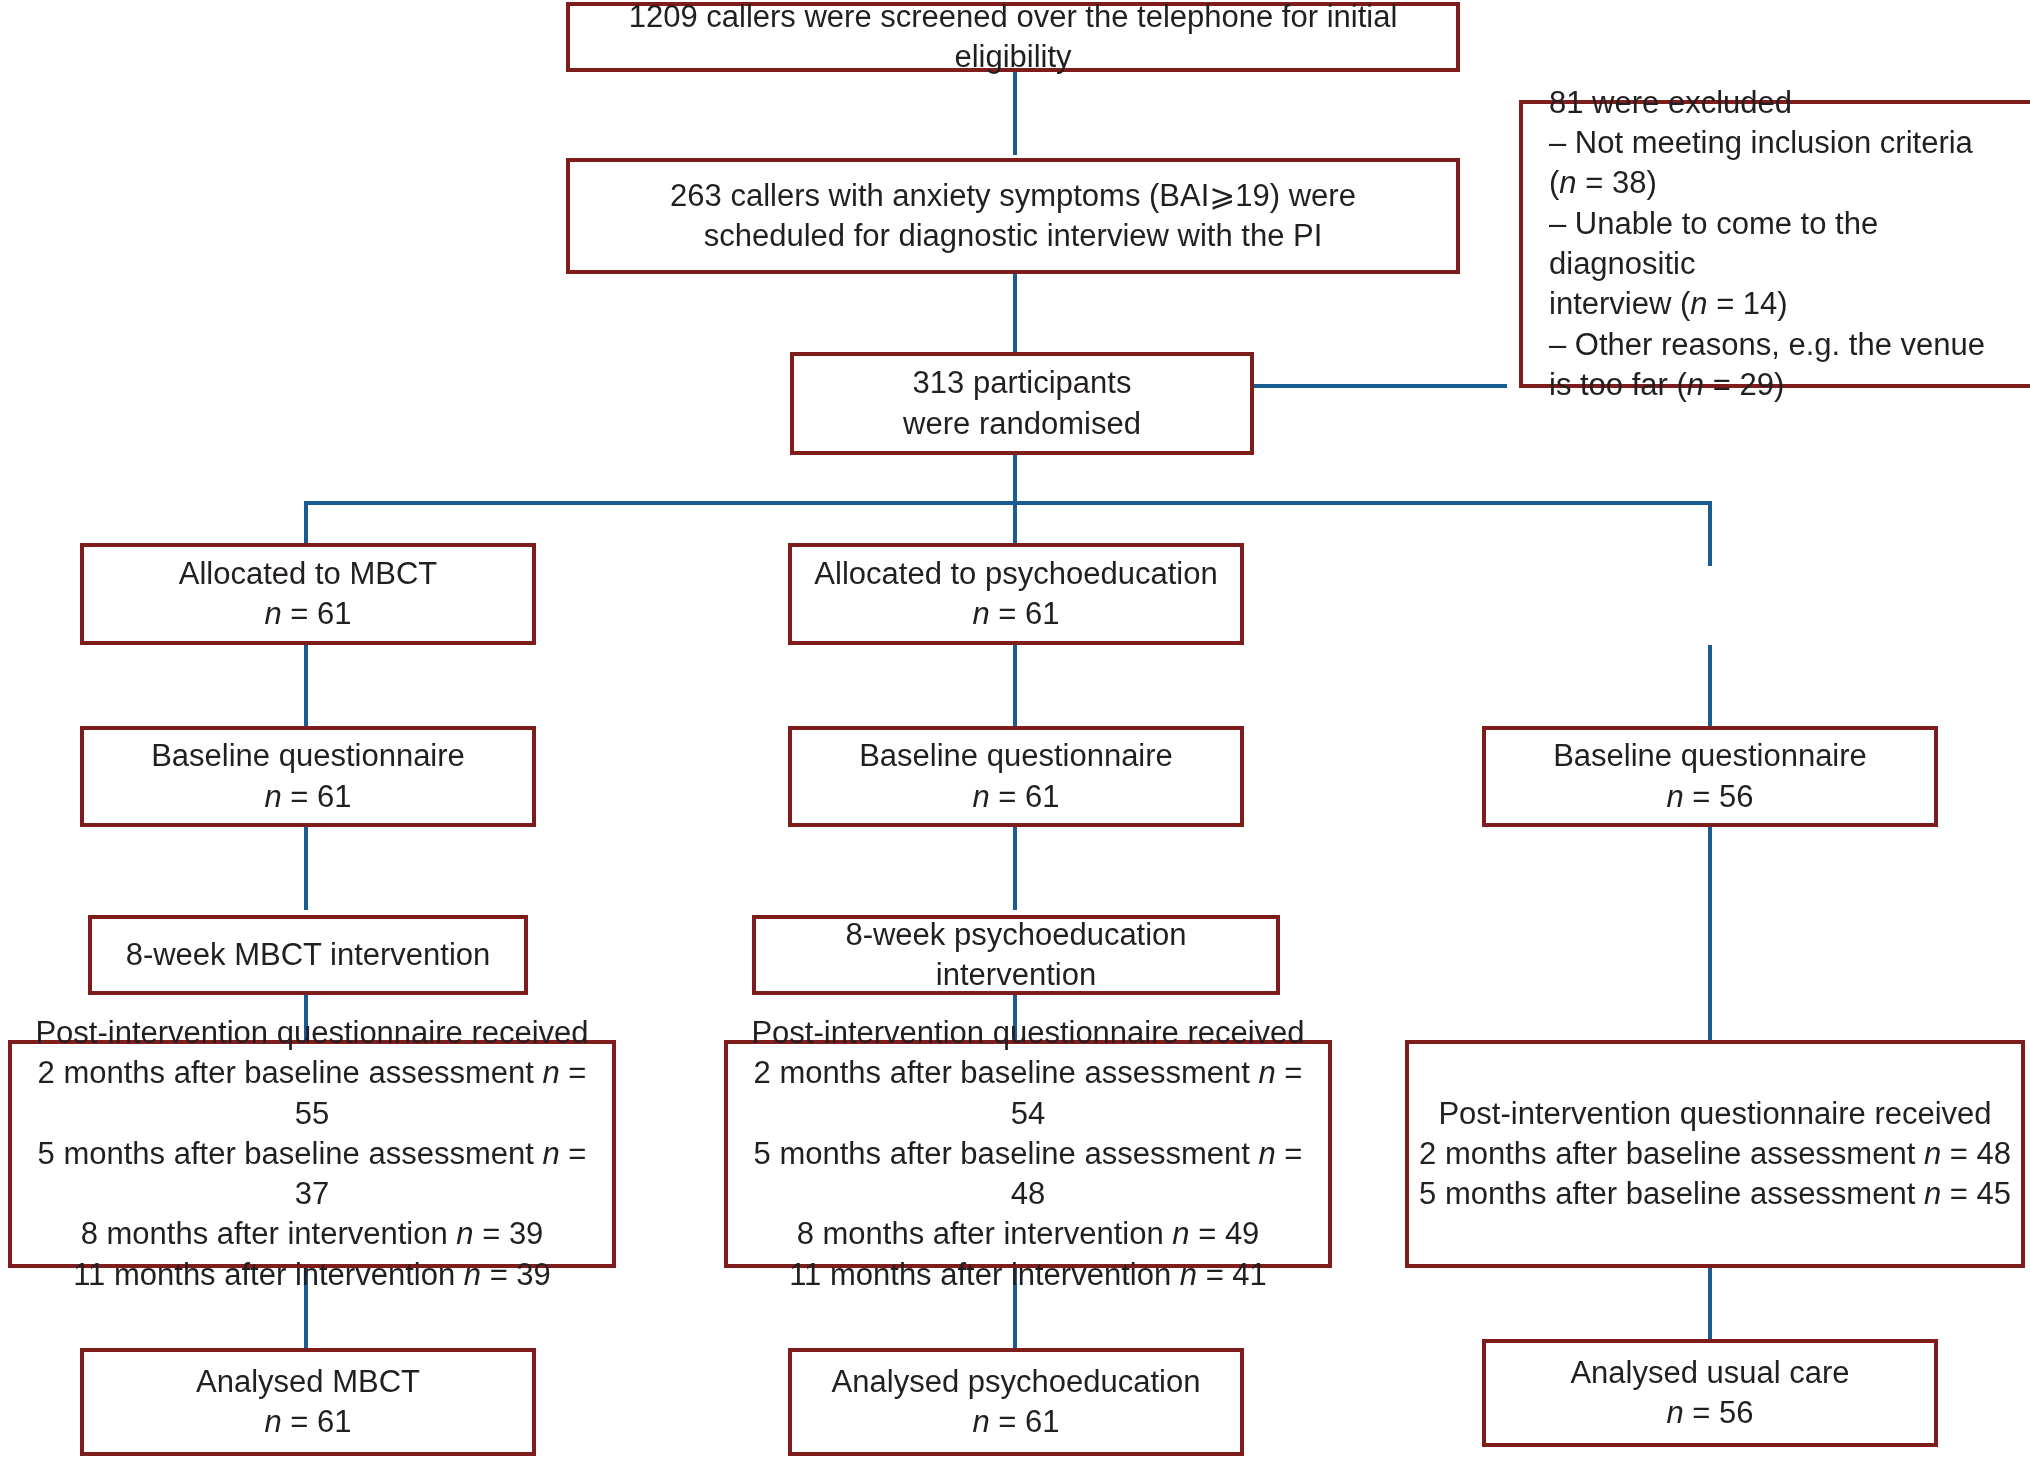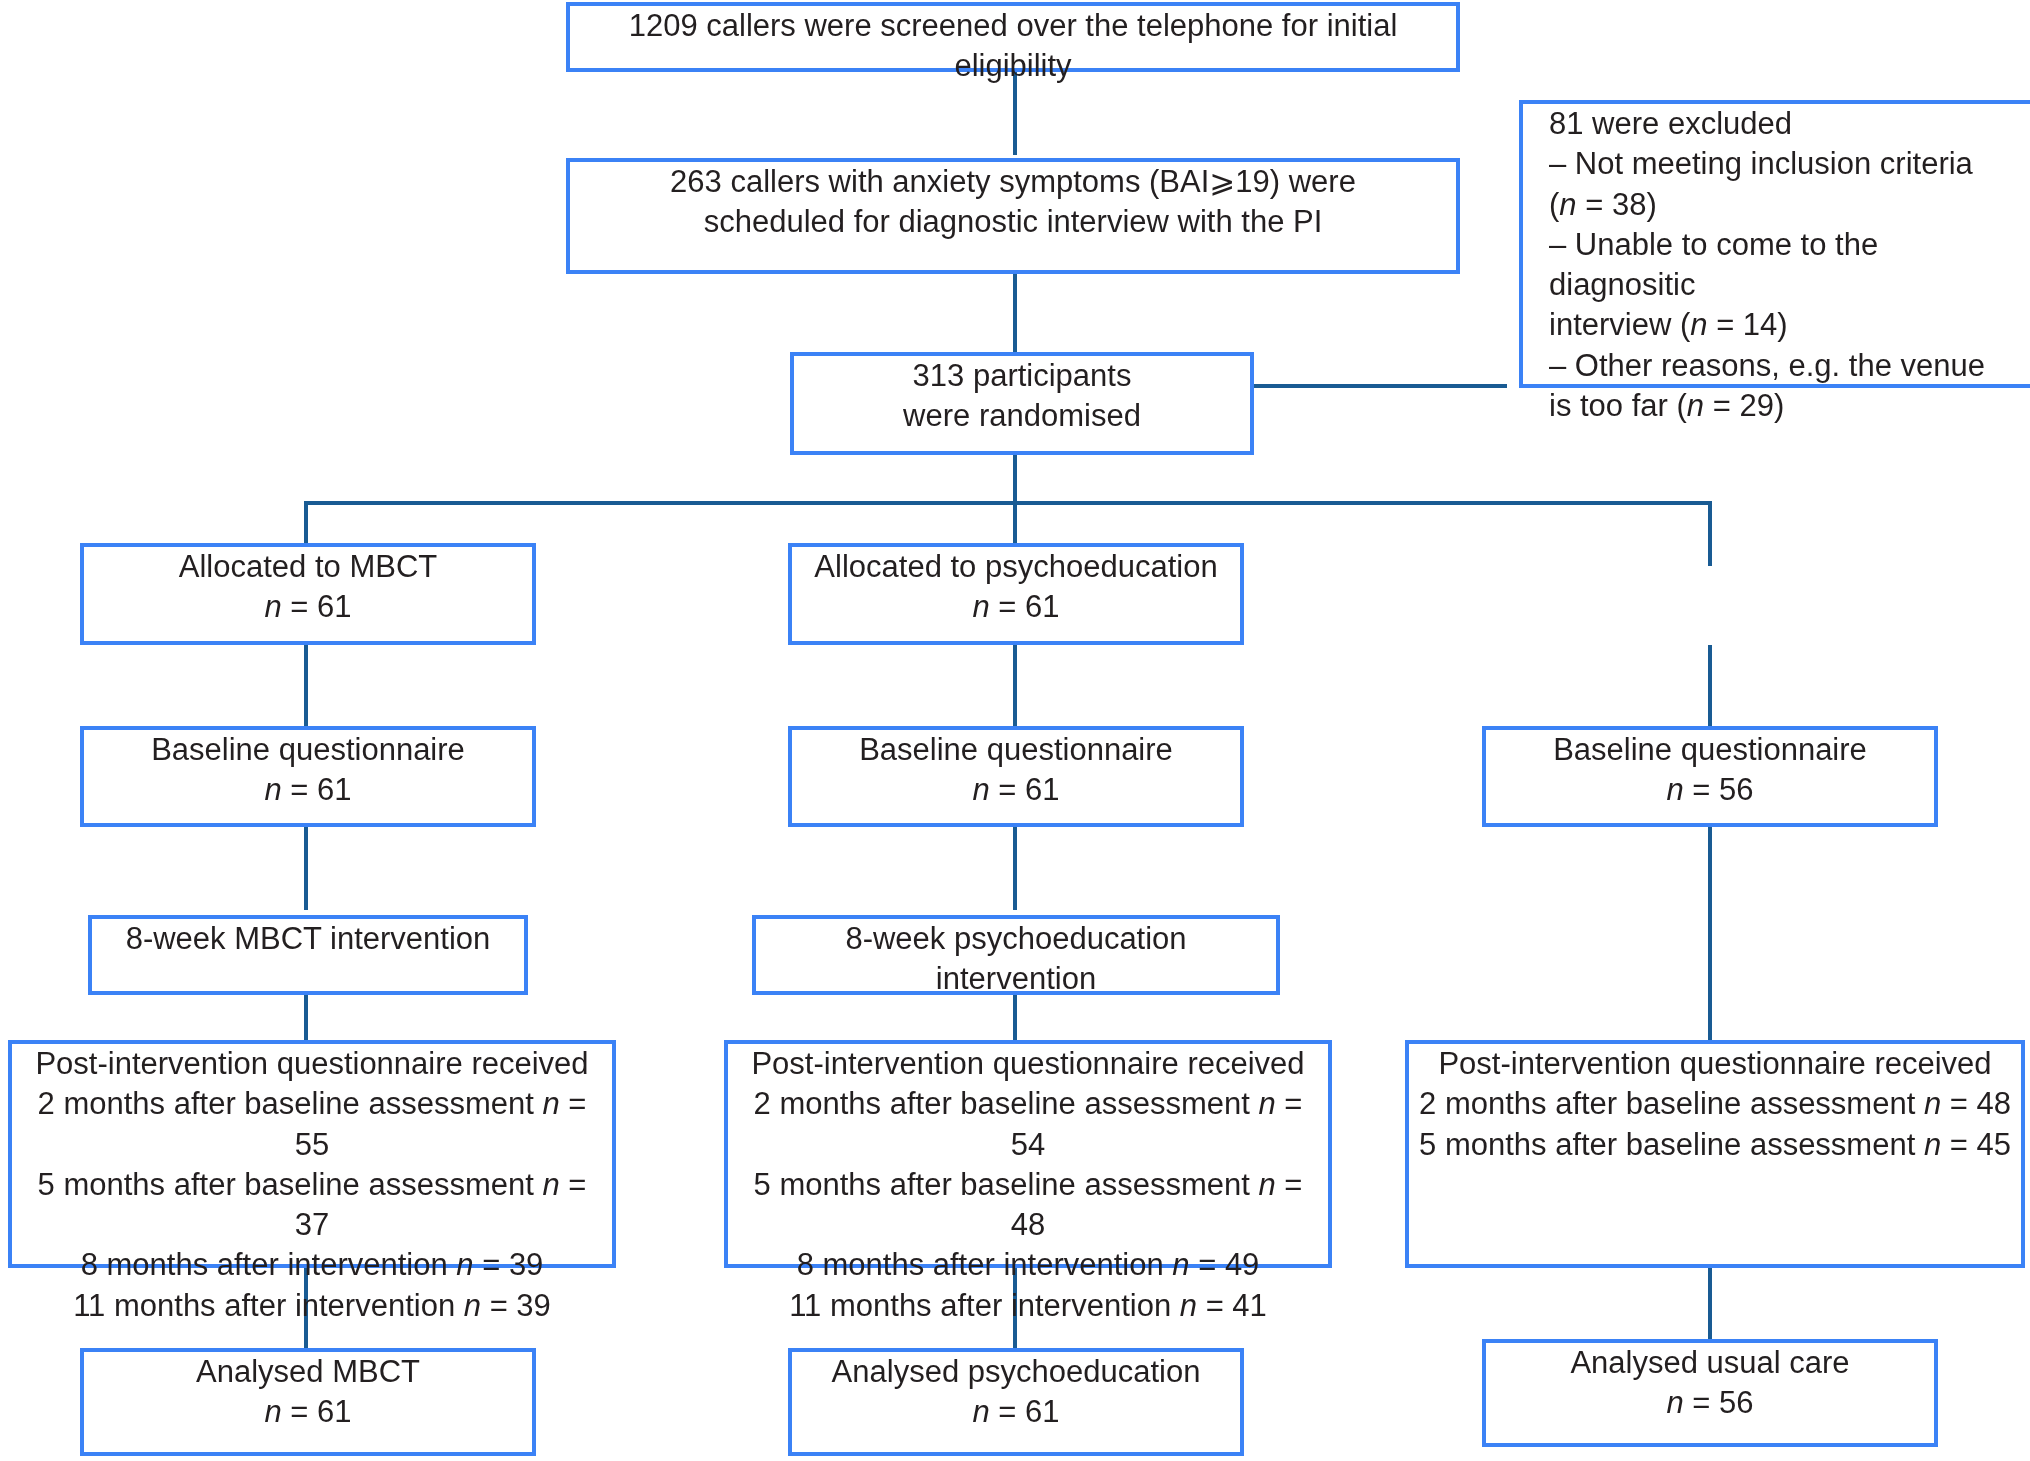--- a/index.html
+++ b/index.html
@@ -14,24 +14,24 @@
   #canvas {
     position: relative;
     width: 2030px;
     height: 1461px;
     background: #ffffff;
     overflow: hidden;
   }
   .box {
     position: absolute;
     box-sizing: border-box;
-    border: 4px solid #3b82f6;
+    border: 4px solid #7f1d1d;
     background: #ffffff;
     display: flex;
-    align-items: flex-start;
+    align-items: center;
     justify-content: center;
     text-align: center;
     z-index: 3;
   }
   .box .txt {
     display: block;
     width: 100%;
     line-height: 1.30;
     font-size: 31px;
     white-space: pre-line;

